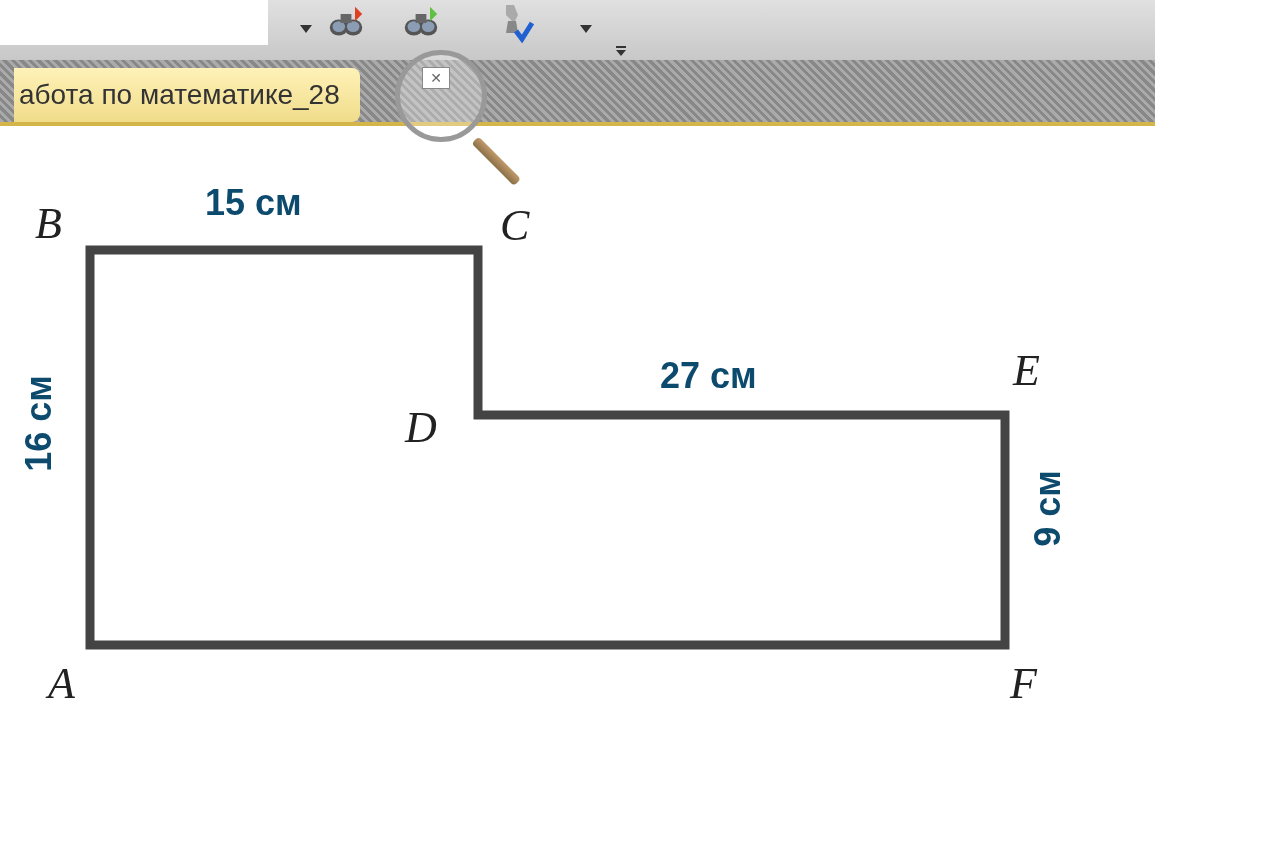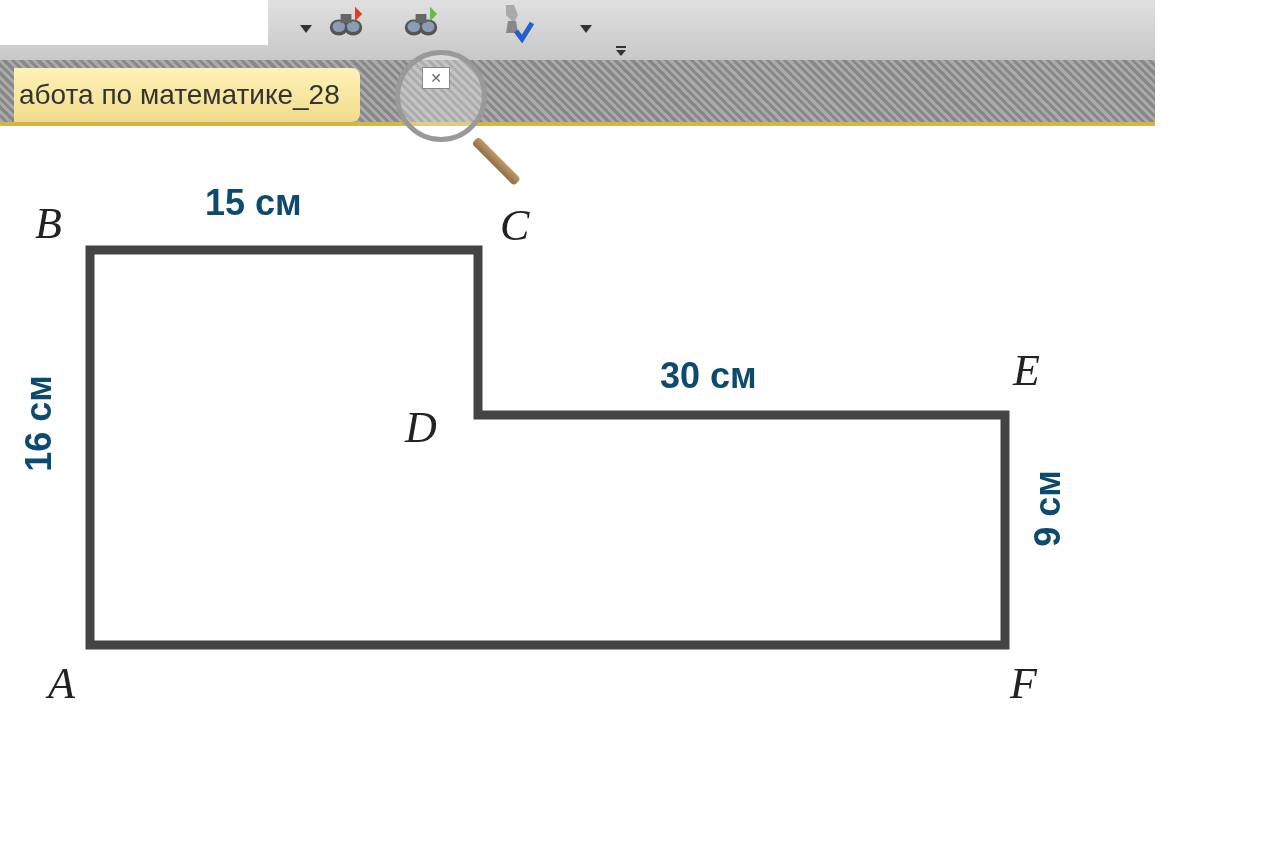--- a/index.html
+++ b/index.html
@@ -248,15 +248,15 @@
 
   <div class="vertex-label" style="top:38px; left:35px;">B</div>
   <div class="vertex-label" style="top:40px; left:500px;">C</div>
   <div class="vertex-label" style="top:242px; left:405px;">D</div>
   <div class="vertex-label" style="top:185px; left:1013px;">E</div>
   <div class="vertex-label" style="top:498px; left:1010px;">F</div>
   <div class="vertex-label" style="top:498px; left:48px;">A</div>
 
   <div class="dimension-label" style="top:22px; left:205px;">15 см</div>
   <div class="dimension-label dimension-vertical" style="top:215px; left:18px;">16 см</div>
-  <div class="dimension-label" style="top:195px; left:660px;">30 см</div>
+  <div class="dimension-label" style="top:195px; left:660px;">27 см</div>
   <div class="dimension-label dimension-vertical" style="top:310px; left:1027px;">9 см</div>
 </div>
 
 </body></html>

